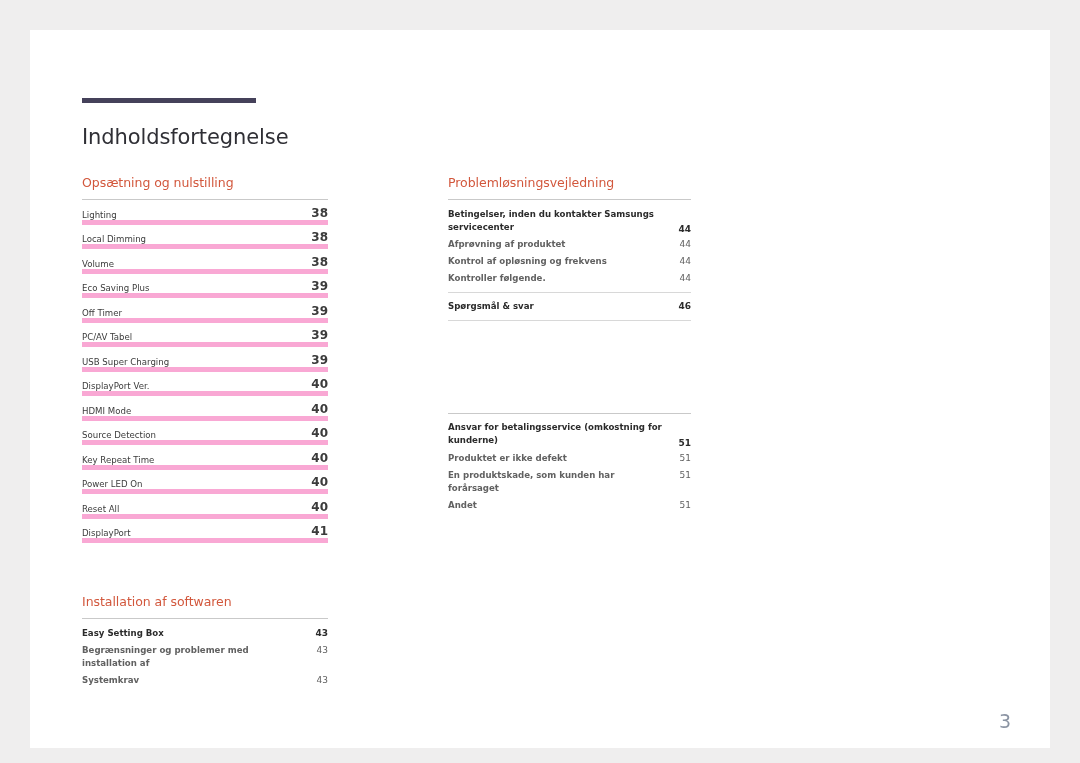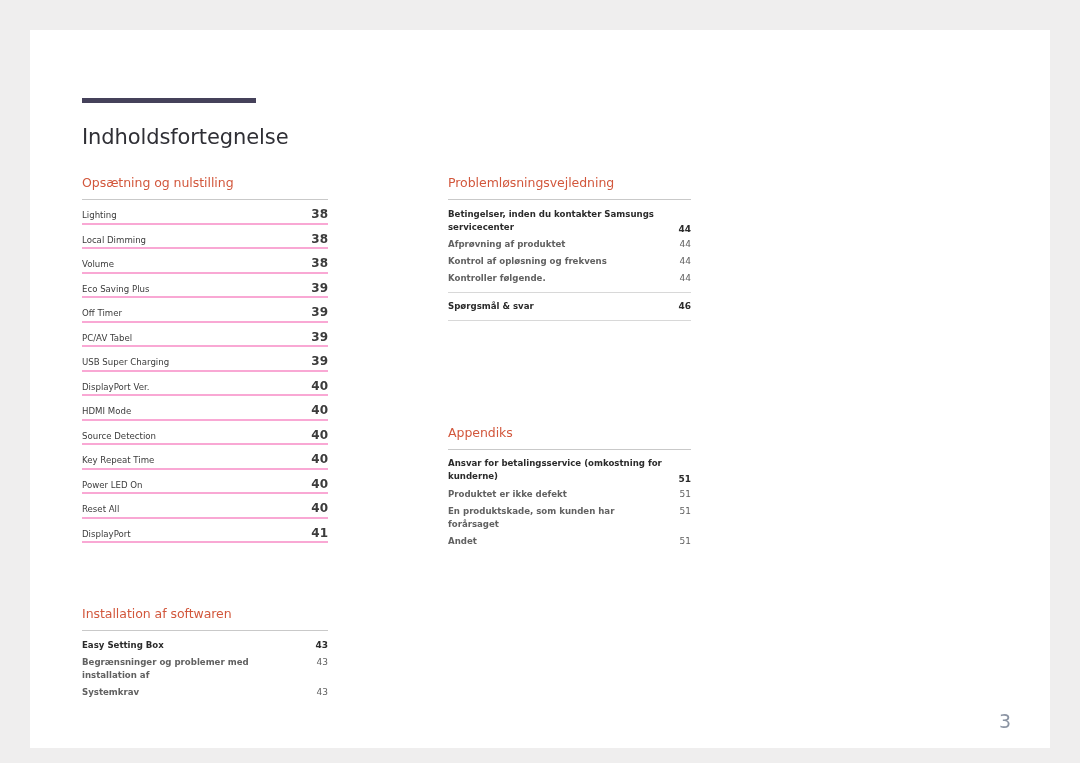--- a/index.html
+++ b/index.html
@@ -43,21 +43,21 @@
   }
 
   
   .col {
     position: absolute;
     top: 145px;
   }
   .col-left  { left: 52px;  width: 246px; }
   .col-right { left: 418px; width: 243px; }
 
-  .section { margin-bottom: 12px; }
+  .section { margin-bottom: 0; }
 
   .section-head {
     color: #d2573c;
     font-size: 12.5px;
     font-weight: 400;
     letter-spacing: -0.05px;
     padding-bottom: 9px;
     white-space: nowrap;
   }
 
@@ -73,23 +73,24 @@
     align-items: baseline;
     justify-content: space-between;
     gap: 6px;
   }
   .row .label { flex: 0 1 auto; }
   .row .page  { flex: 0 0 auto; text-align: right; }
 
   
   .row.spaced {
     height: 24.5px;
-    border-bottom: 2px solid #f9a8d4;
+    border-bottom: 5px solid #f9a8d4;
     padding-top: 7px;
     box-sizing: border-box;
+    align-items: flex-end;
   }
   .row.spaced .label {
     font-size: 8.6px;
     color: #3b3b3b;
     font-weight: 400;
   }
   .row.spaced .page {
     font-size: 12px;
     color: #3b3b3b;
     font-weight: 700;
@@ -273,21 +274,20 @@
       </div>
       <div class="group-rule" style="margin-top:5px"></div>
     </div>
 
     <div class="gap-md"></div>
 
 
     <div class="gap-md"></div>
 
     <div class="section">
-      <div class="section-head">Appendiks</div>
       <div class="head-rule"></div>
       <div class="gap-sm" style="height:5px"></div>
 
       <div class="row tight parent wrap">
         <span class="label">Ansvar for betalingsservice (omkostning for kunderne)</span>
         <span class="page">51</span>
       </div>
       <div class="row tight child">
         <span class="label">Produktet er ikke defekt</span>
         <span class="page">51</span>

